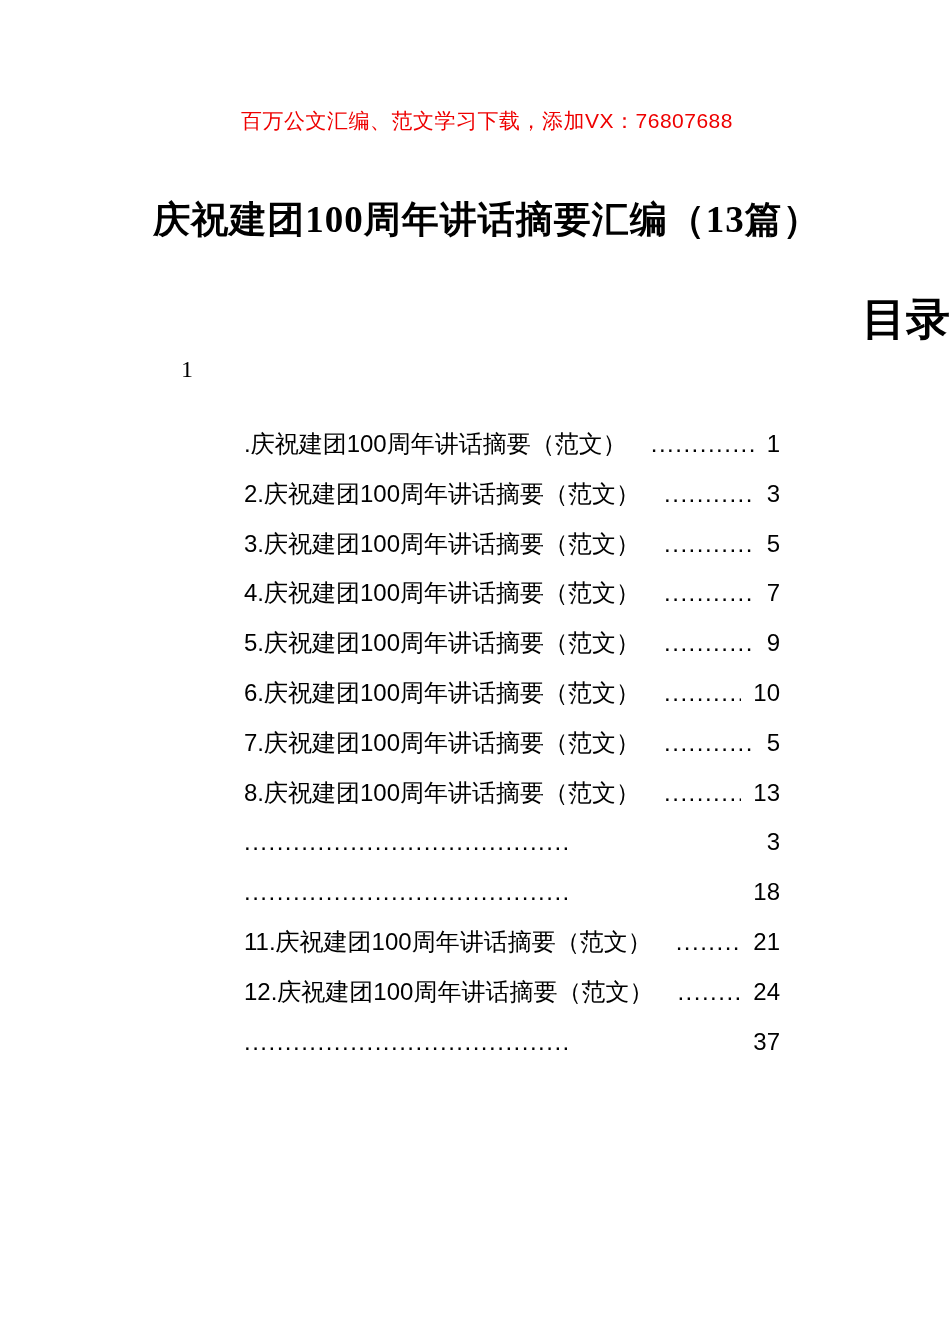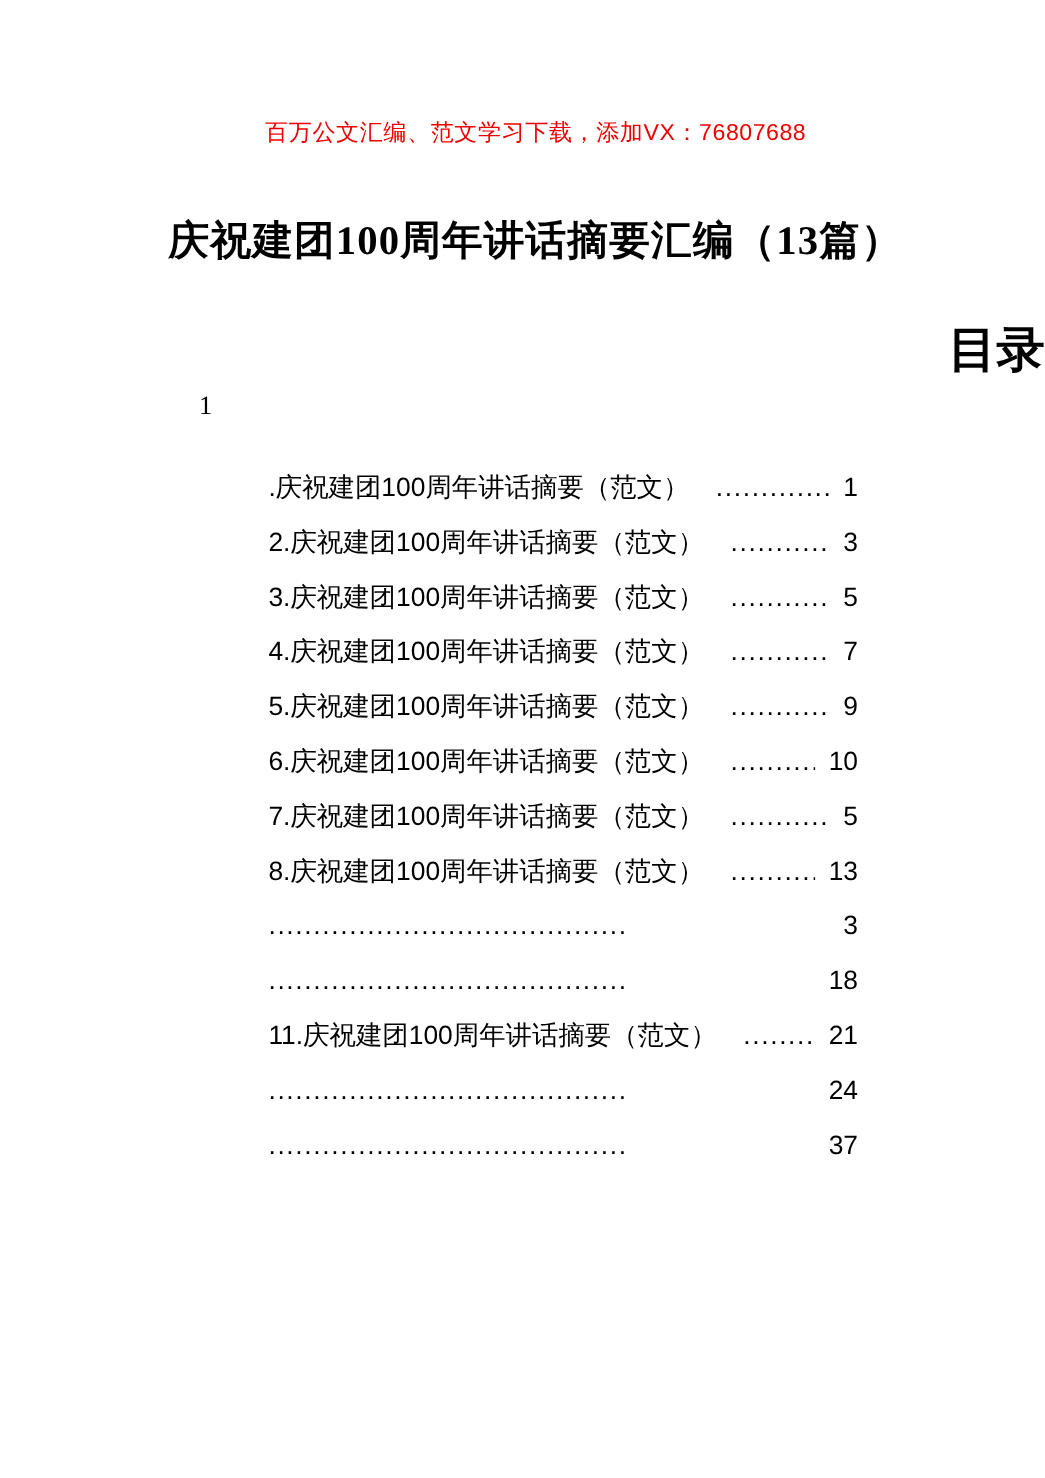--- a/index.html
+++ b/index.html
@@ -164,20 +164,21 @@
       <span class="toc-page">18</span>
     </div>
 
     <div class="toc-row">
       <span class="toc-label">11.庆祝建团100周年讲话摘要（范文）</span>
       <span class="toc-dots">........................................</span>
       <span class="toc-page">21</span>
     </div>
 
     <div class="toc-row">
+      <span class="toc-label">12.庆祝建团100周年讲话摘要（范文）</span>
       <span class="toc-dots">........................................</span>
       <span class="toc-page">24</span>
     </div>
 
     <div class="toc-row">
       <span class="toc-dots">........................................</span>
       <span class="toc-page">37</span>
     </div>
 
   </div>

